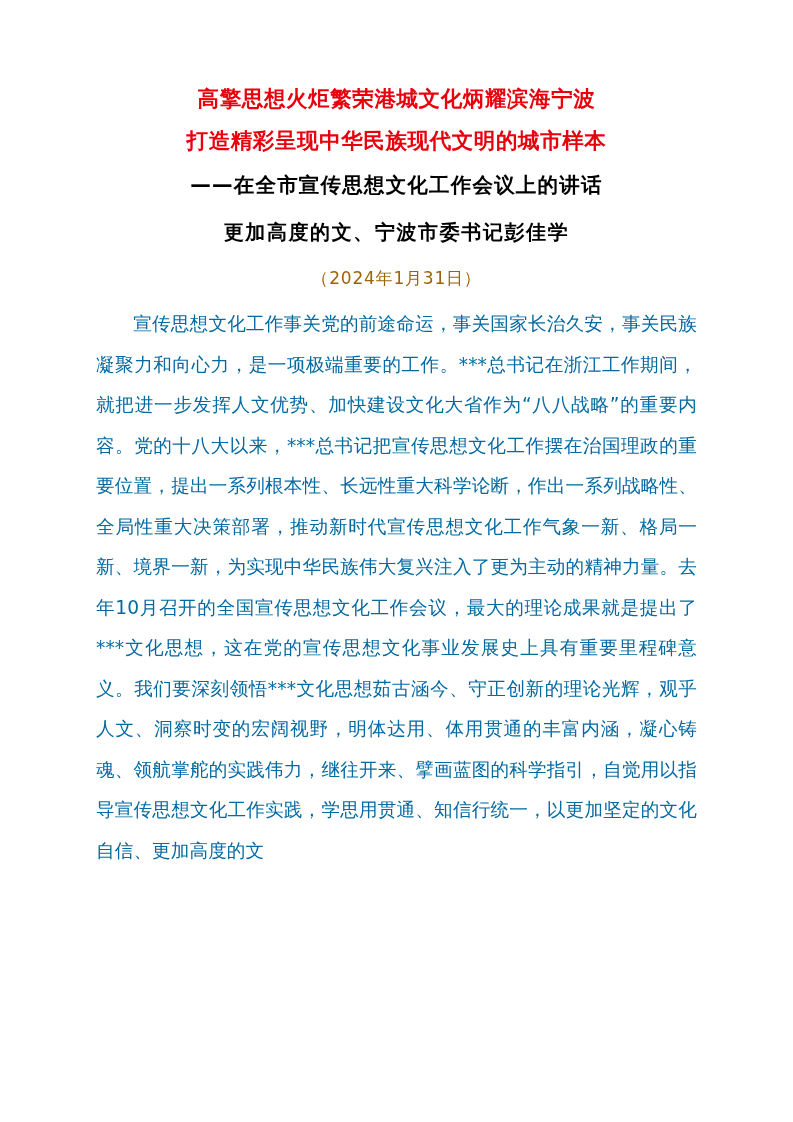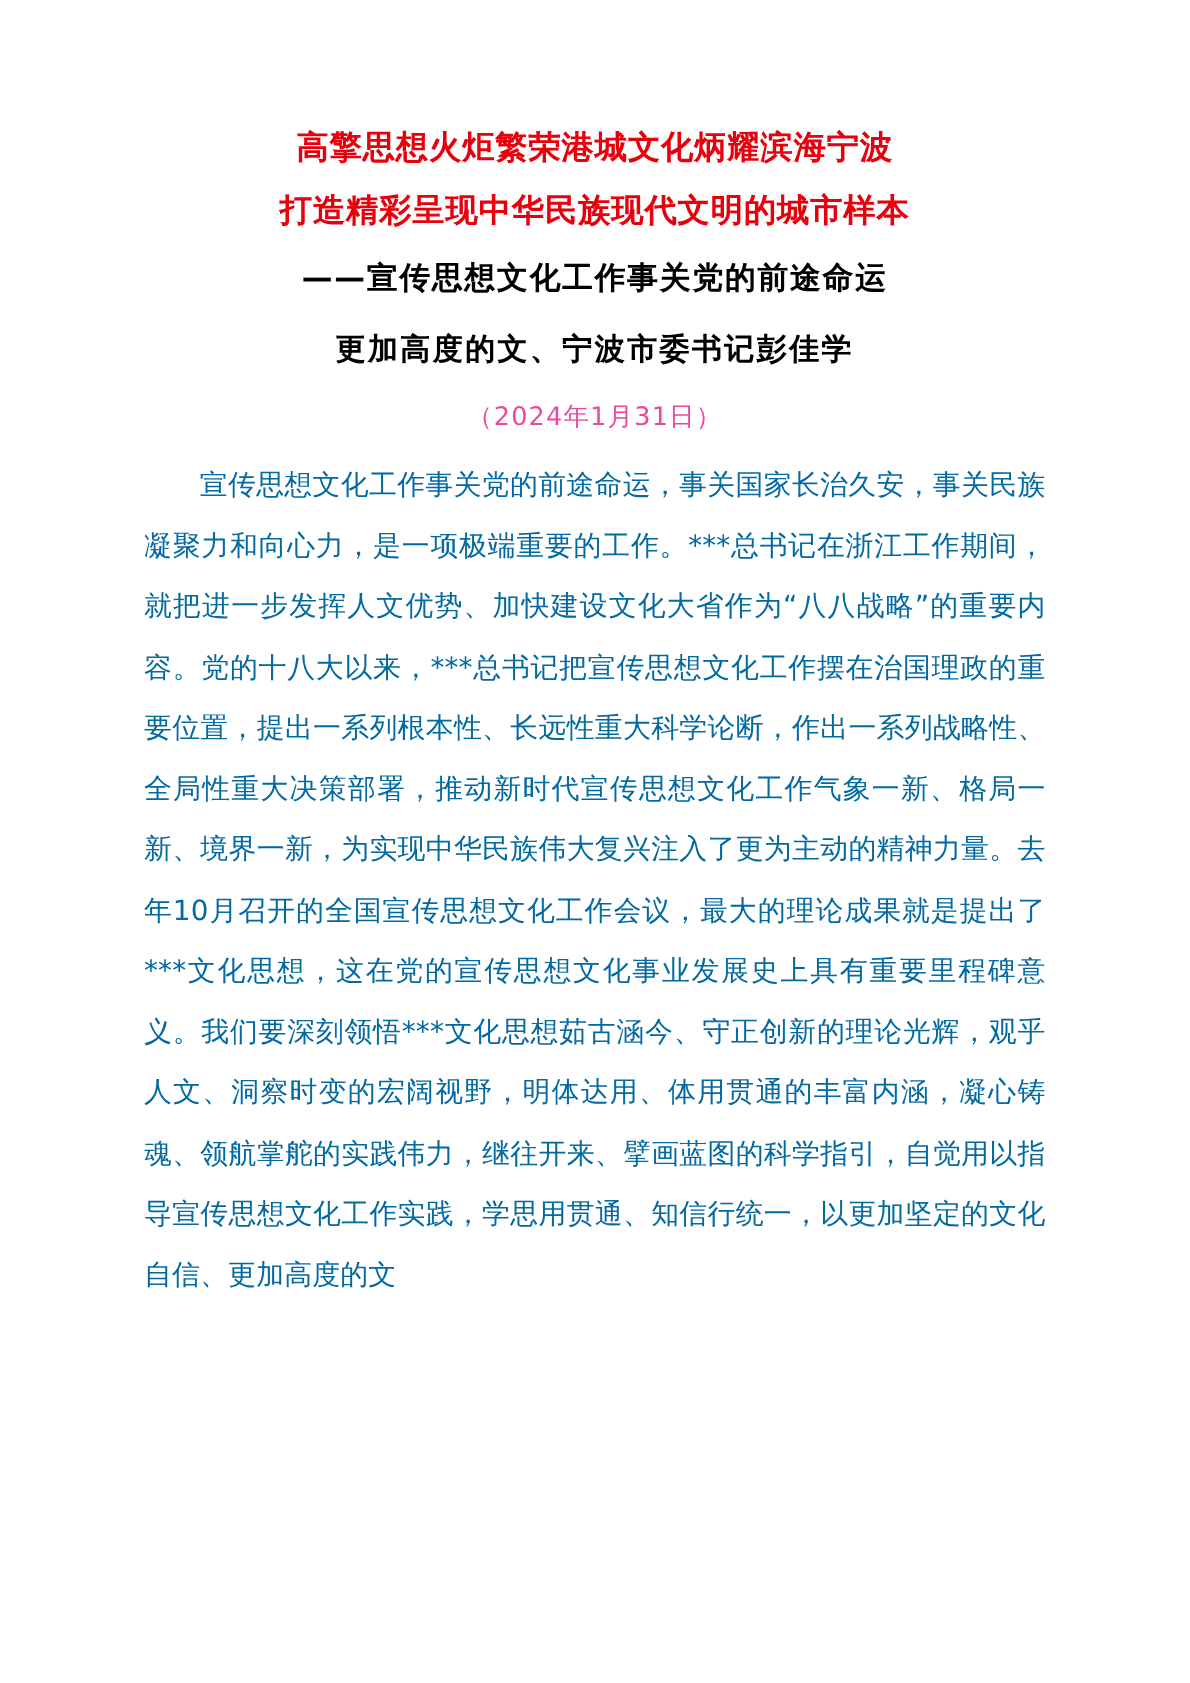--- a/index.html
+++ b/index.html
@@ -46,21 +46,21 @@
     text-align: center;
     color: #000000;
     font-weight: bold;
     font-size: 20px;
     line-height: 48px;
     letter-spacing: 1.6px;
     white-space: nowrap;
   }
   .dateline {
     text-align: center;
-    color: #ec4899;
+    color: #a16207;
     font-size: 17px;
     line-height: 44px;
     letter-spacing: 0.8px;
     white-space: nowrap;
   }
   .para {
     color: #0369a1;
     font-size: 18.6px;
     line-height: 40.5px;
     text-align: justify;
@@ -74,21 +74,21 @@
 </head>
 <body>
 
 <div class="page">
   <div class="doc-body">
 
     <div class="title-line">高擎思想火炬繁荣港城文化炳耀滨海宁波</div>
 
     <div class="title-line">打造精彩呈现中华民族现代文明的城市样本</div>
 
-    <div class="subtitle-line">——宣传思想文化工作事关党的前途命运</div>
+    <div class="subtitle-line">——在全市宣传思想文化工作会议上的讲话</div>
 
     <div class="byline">更加高度的文、宁波市委书记彭佳学</div>
 
     <div class="dateline">（2024年1月31日）</div>
 
     <p class="para">宣传思想文化工作事关党的前途命运，事关国家长治久安，事关民族凝聚力和向心力，是一项极端重要的工作。***总书记在浙江工作期间，就把进一步发挥人文优势、加快建设文化大省作为“八八战略”的重要内容。党的十八大以来，***总书记把宣传思想文化工作摆在治国理政的重要位置，提出一系列根本性、长远性重大科学论断，作出一系列战略性、全局性重大决策部署，推动新时代宣传思想文化工作气象一新、格局一新、境界一新，为实现中华民族伟大复兴注入了更为主动的精神力量。去年10月召开的全国宣传思想文化工作会议，最大的理论成果就是提出了***文化思想，这在党的宣传思想文化事业发展史上具有重要里程碑意义。我们要深刻领悟***文化思想茹古涵今、守正创新的理论光辉，观乎人文、洞察时变的宏阔视野，明体达用、体用贯通的丰富内涵，凝心铸魂、领航掌舵的实践伟力，继往开来、擘画蓝图的科学指引，自觉用以指导宣传思想文化工作实践，学思用贯通、知信行统一，以更加坚定的文化自信、更加高度的文</p>
 
   </div>
 </div>
 

